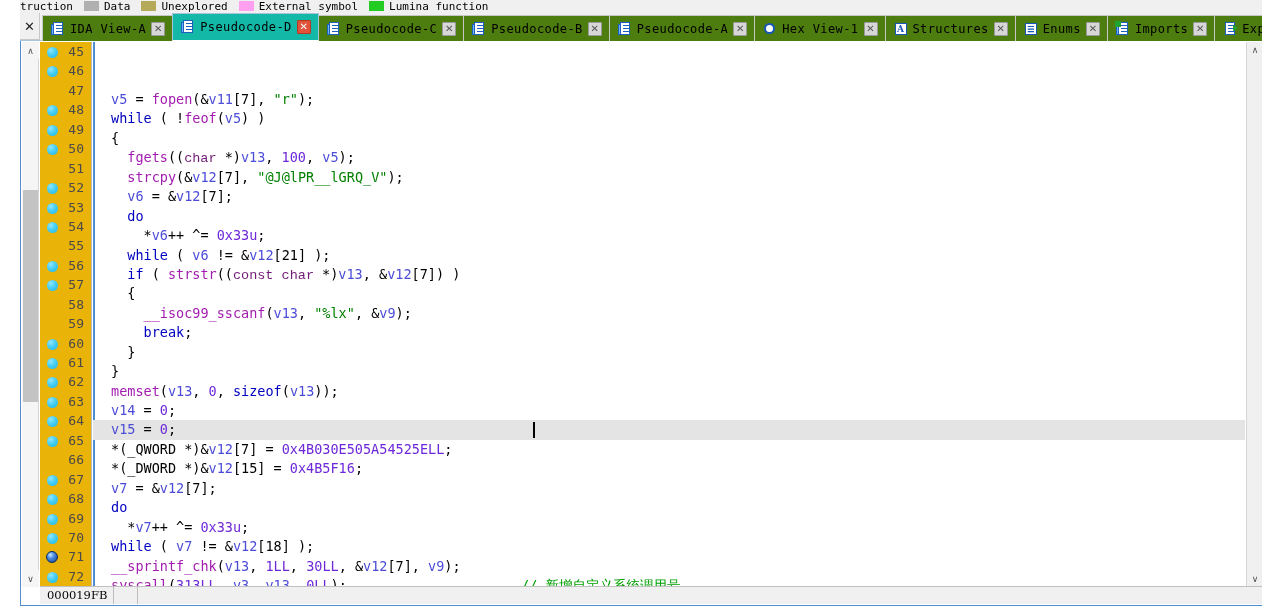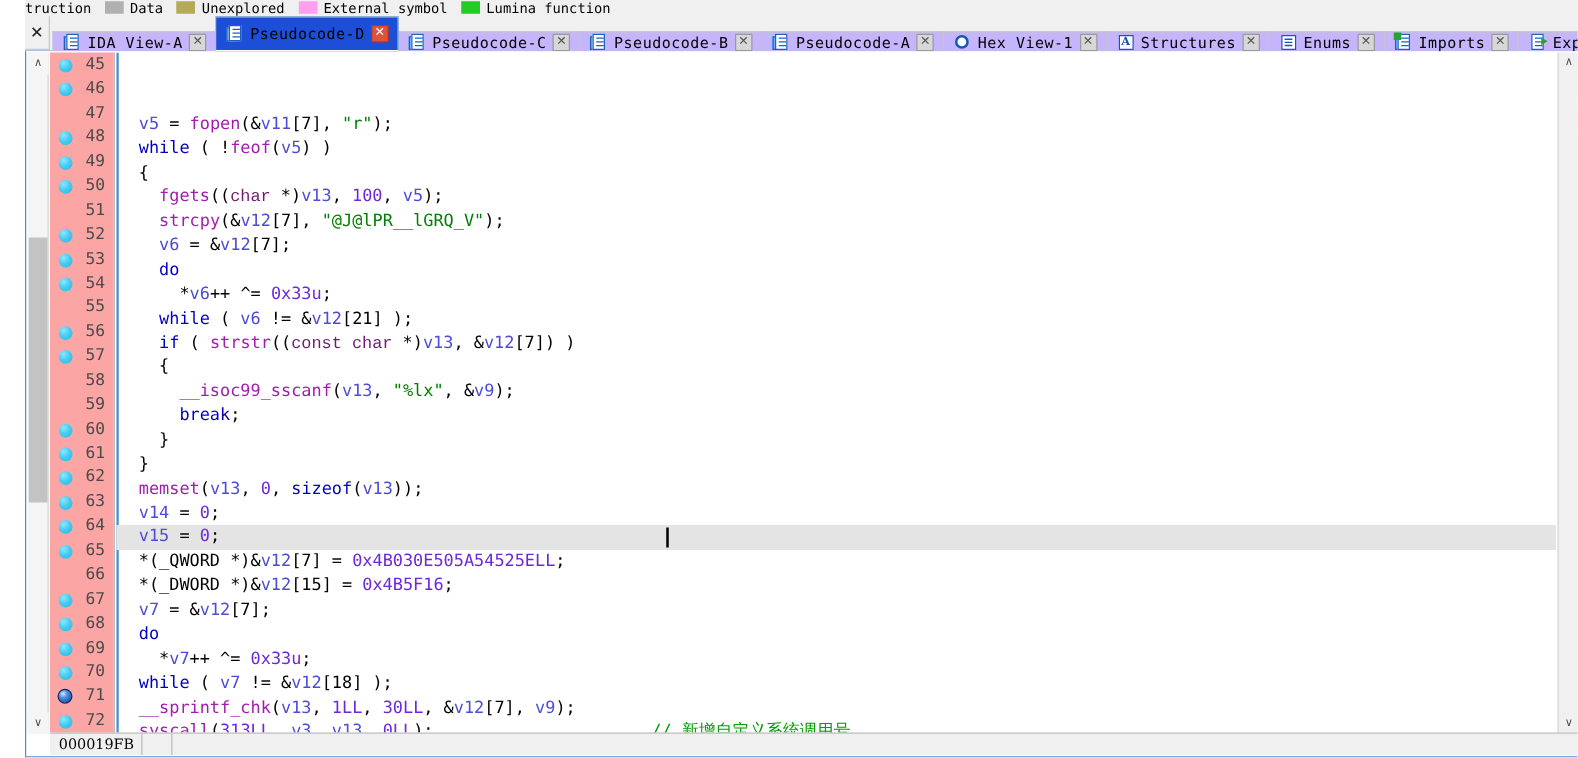--- a/index.html
+++ b/index.html
@@ -60,30 +60,30 @@
     border-bottom:1px solid #a9c3dd;
   }
   .tab-close-left {
     position:absolute; left:0; top:0; width:20px; height:27px;
     background:#f0f0f0; border:1px solid #c8c8c8; border-left:none; border-top:none;
     display:flex; align-items:center; justify-content:center;
     color:#222; font-size:13px; font-weight:bold; font-family:"DejaVu Sans",sans-serif;
   }
   .tabs { position:absolute; left:22px; top:0; height:28px; display:flex; align-items:flex-end; }
   .tab {
-    height:16px; display:flex; align-items:center; gap:5px;
+    height:26px; display:flex; align-items:center; gap:5px;
     padding:0 7px 0 8px;
-    background:#c4b5fd;
+    background:#4d7c0f;
     border:1px solid #c6c6c6; border-bottom:none;
     margin-right:-1px;
     font-family:"DejaVu Sans Mono","Liberation Mono",monospace;
     font-size:12px; color:#000; white-space:nowrap;
   }
   .tab.active {
-    background:#1d4ed8; height:28px;
+    background:#14b8a6; height:28px;
     border:1px solid #a9c3dd; border-bottom:1px solid #ffffff;
     position:relative; z-index:3;
   }
   .tab .tlabel { letter-spacing:0.4px; }
   .tab .xbtn {
     width:14px; height:14px; border:1px solid #9a9a9a; background:#d7d7d7;
     color:#555; font-size:10px; line-height:12px; text-align:center;
     font-family:"DejaVu Sans",sans-serif; font-weight:bold; border-radius:1px;
   }
   .tab.active .xbtn { background:#e0533a; border-color:#b33a22; color:#fff; }
@@ -140,21 +140,21 @@
   .vscroll .arr.up { top:0; }
   .vscroll .arr.down { bottom:0; }
   .vscroll .thumb {
     position:absolute; left:1px; width:15px; top:148px; height:212px;
     background:#c3c3c3;
   }
 
   
   .gutter {
     position:absolute; left:19px; top:1px; width:51px; height:545px;
-    background:#fca5a5;
+    background:#eab308;
     font-family:"DejaVu Sans Mono","Liberation Mono",monospace;
     font-size:13px;
   }
   .grow { height:19.45px; position:relative; }
   .grow .dot {
     position:absolute; left:7px; top:5px; width:11px; height:11px; border-radius:50%;
     background:radial-gradient(circle at 35% 30%, #8fe6ff 0%, #46cdf2 45%, #24b6e0 100%);
   }
   .grow .dot.cur {
     background:radial-gradient(circle at 35% 30%, #cfe9ff 0%, #4f8fe0 35%, #123a8c 100%);

